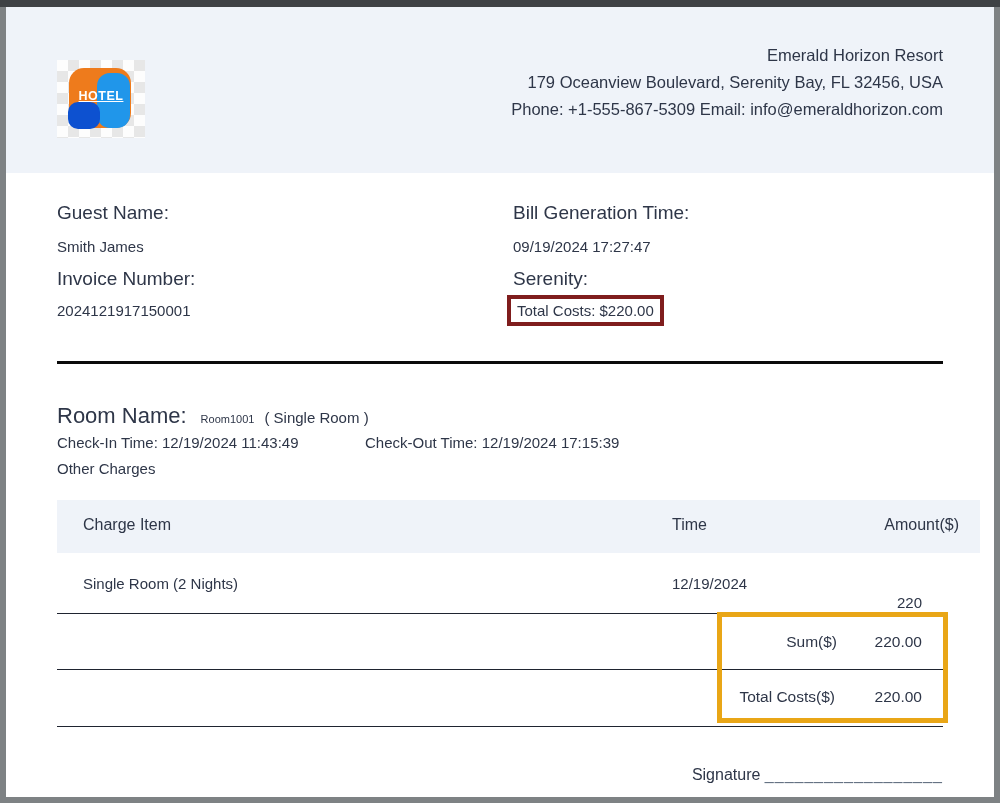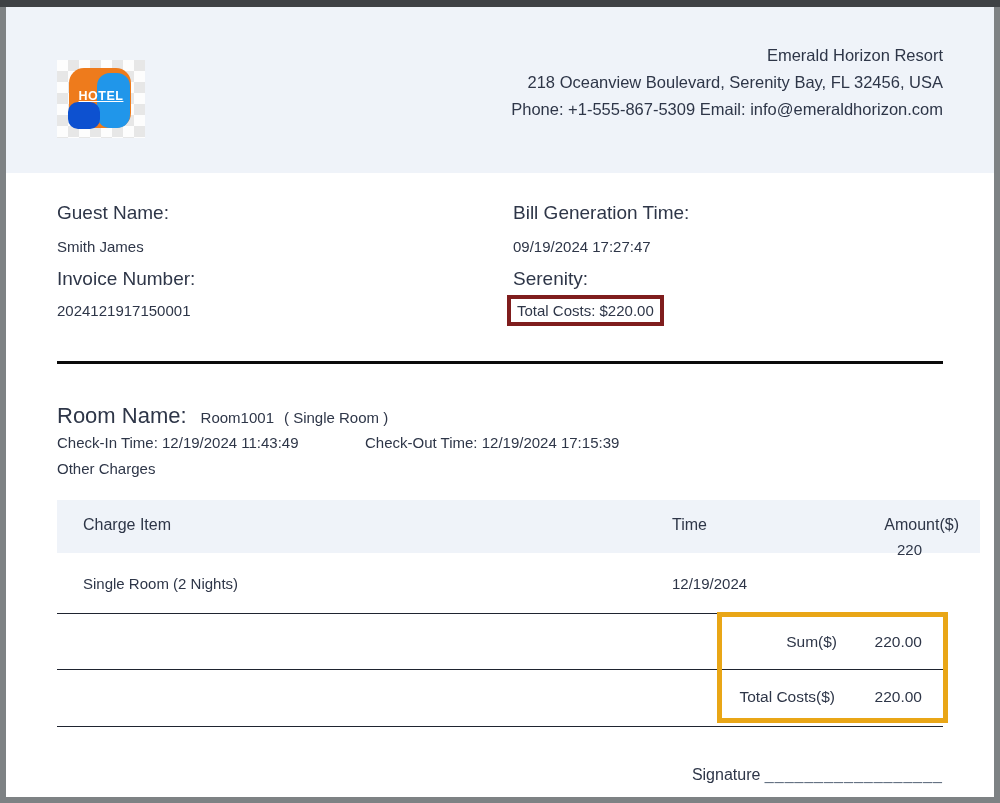--- a/index.html
+++ b/index.html
@@ -40,36 +40,36 @@
   .invoice-value { left:57px;  top:302px; }
   .billtime-label{ left:513px; top:202px; }
   .billtime-value{ left:513px; top:238px; }
   .payment-label { left:513px; top:268px; }
   .payment-box   { left:507px; top:295px; border:4px solid #7f1d1d; padding:3px 6px; font-size:15px; background:#fff; }
 
   .divider { left:57px; top:361px; width:886px; height:3px; background:#0a0a0a; }
 
   .room-line { left:57px; top:403px; }
   .room-label { font-size:22px; font-weight:400; }
-  .room-name  { font-size:15px; margin-left:14px; }
+  .room-name  { font-size:11px; margin-left:14px; }
   .room-type  { font-size:15px; margin-left:10px; }
   .check-line { left:57px; top:434px; font-size:15px; }
   .check-in   { display:inline-block; width:308px; }
   .other-label{ left:57px; top:460px; font-size:15px; }
 
   .thead { left:57px; top:500px; width:886px; height:53px; background:#eff3f9;padding-left:37px; }
   .thead span { position:absolute; top:16px; font-size:16px; }
   .th-item   { left:26px; }
   .th-date   { left:615px; }
   .th-amount { right:21px; }
 
   .cell { font-size:15px; }
   .cell-item   { left:83px;  top:575px; }
   .cell-date   { left:672px; top:575px; }
-  .cell-amount { right:78px; top:541px;margin-left:20px; }
+  .cell-amount { right:78px; top:594px;margin-left:20px; }
 
   .hairline { left:57px; width:886px; height:1px; background:#1f2430; }
   .line-1 { top:613px; }
   .line-2 { top:669px; }
   .line-3 { top:726px; }
 
   .sum-label   { right:163px; top:633px; font-size:15.5px; }
   .sum-value   { right:78px;  top:633px; font-size:15.5px; }
   .total-label { right:165px; top:688px; font-size:15.5px; }
   .total-value { right:78px;  top:688px; font-size:15.5px; }
@@ -89,21 +89,21 @@
 
   <div class="logo">
     <div class="logo-orange"></div>
     <div class="logo-blue"></div>
     <div class="logo-darkblue"></div>
     <div class="logo-text">HOTEL</div>
   </div>
 
   <div class="hotel-info">
     <div>Emerald Horizon Resort</div>
-    <div>218 Oceanview Boulevard, Serenity Bay, FL 32456, USA</div>
+    <div>179 Oceanview Boulevard, Serenity Bay, FL 32456, USA</div>
     <div>Phone: +1-555-867-5309 Email: info@emeraldhorizon.com</div>
   </div>
 
   <div class="abs label guest-label">Guest Name:</div>
   <div class="abs value guest-value">Smith James</div>
   <div class="abs label invoice-label">Invoice Number:</div>
   <div class="abs value invoice-value">2024121917150001</div>
 
   <div class="abs label billtime-label">Bill Generation Time:</div>
   <div class="abs value billtime-value">09/19/2024 17:27:47</div>

